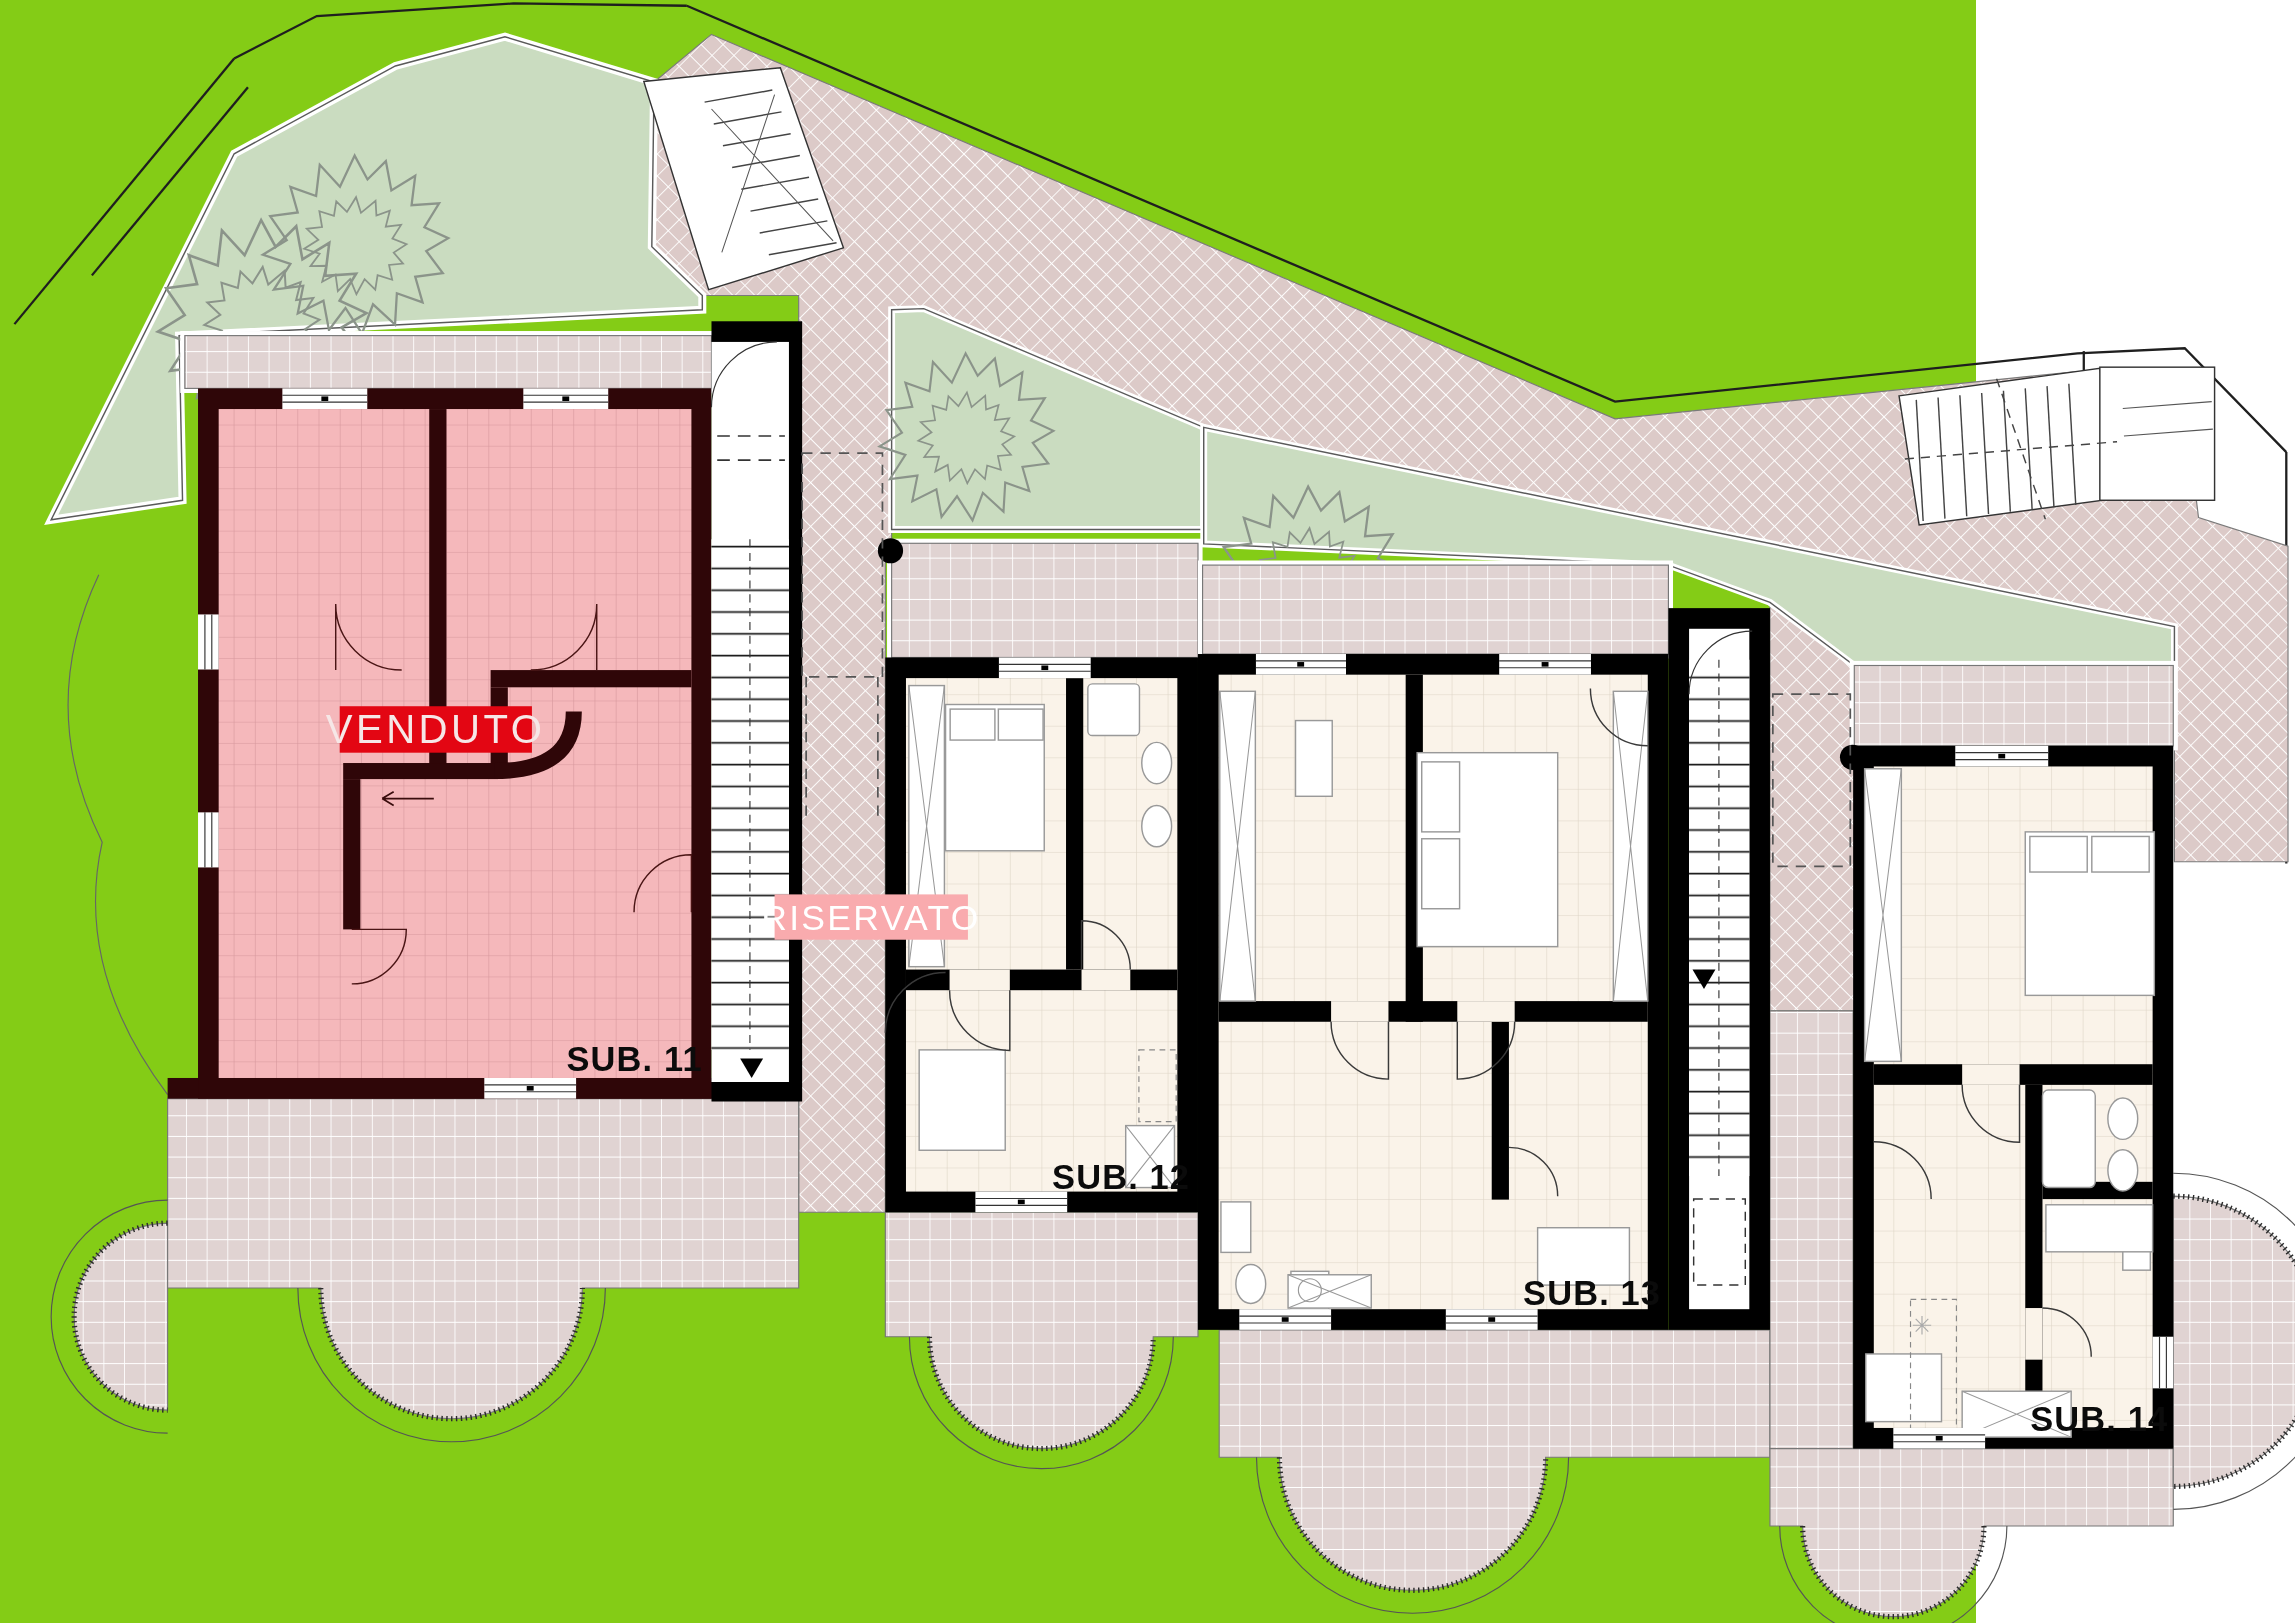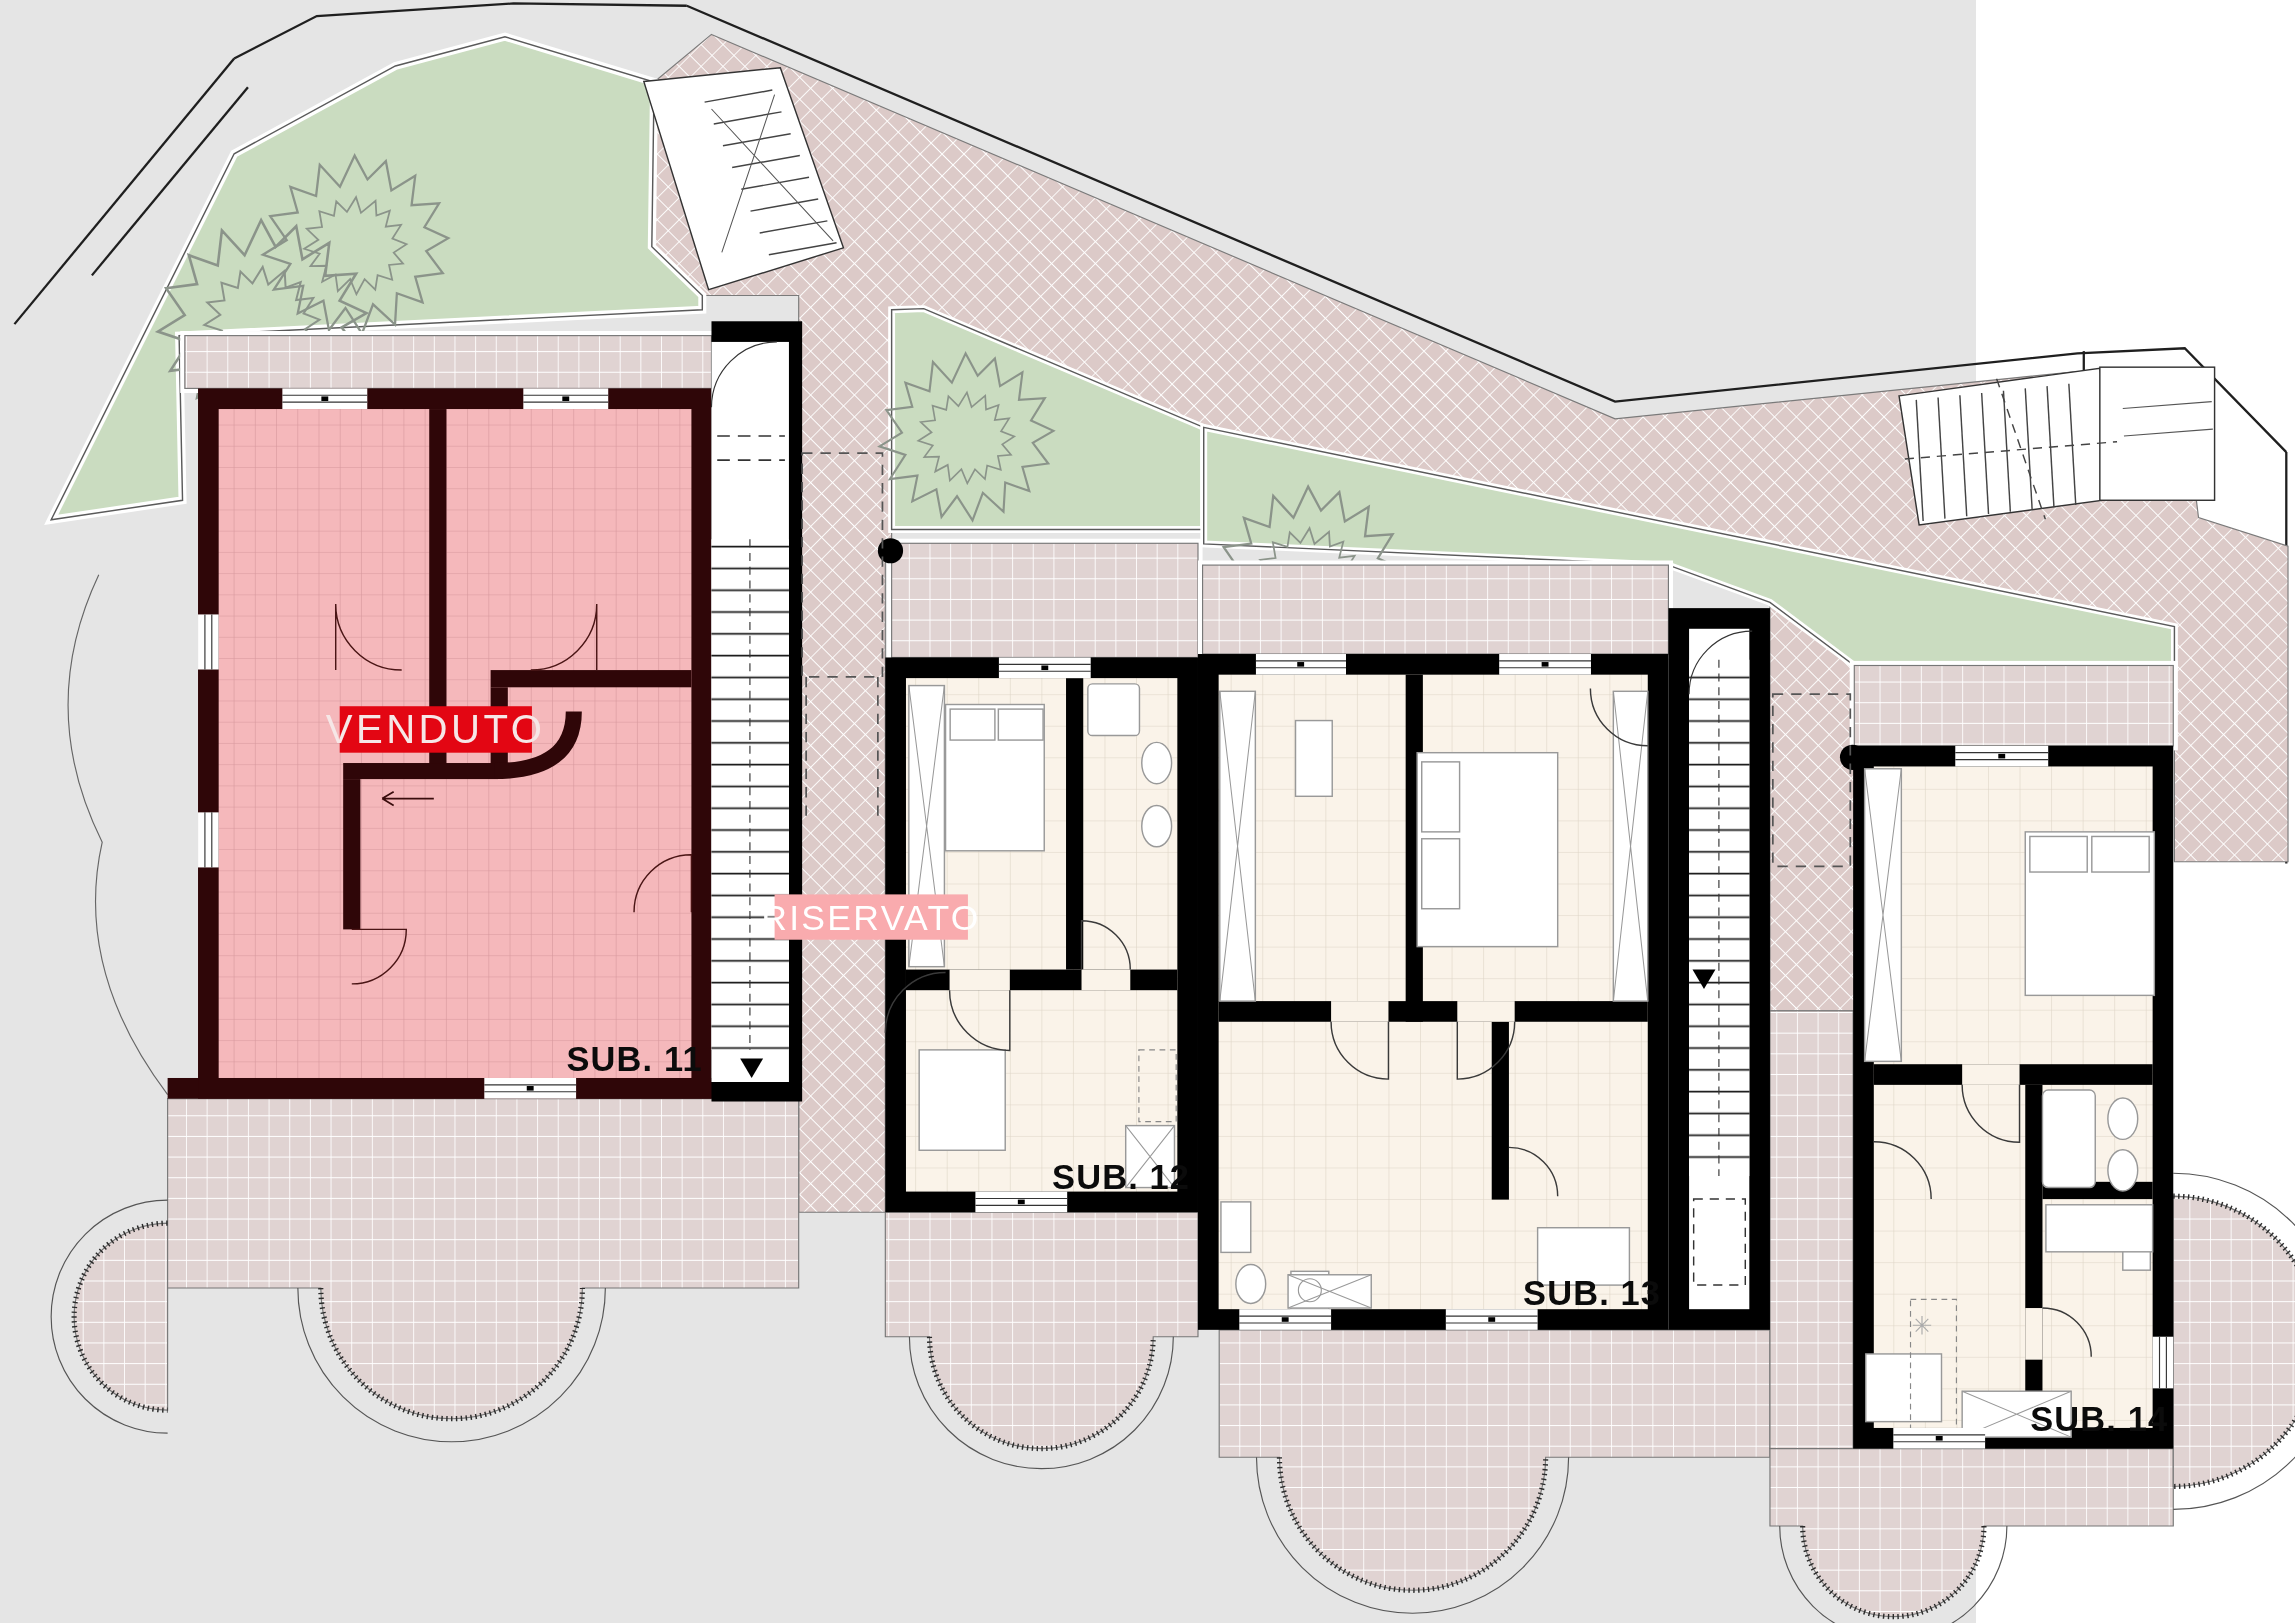--- a/index.html
+++ b/index.html
@@ -1,16 +1,16 @@
 <!DOCTYPE html>
 <html style="font-size:9.2px"><head>
 <meta charset="utf-8">
 <style>
   html,body{margin:0;padding:0;background:#fff;width:2295px;height:1623px;overflow:hidden;}
-  .stage{position:relative;width:1976px;height:1623px;background:#e5e5e5;font-family:"Liberation Sans",sans-serif;}
+  .stage{position:relative;width:1976px;height:1623px;background:#84cc16;font-family:"Liberation Sans",sans-serif;}
   svg{position:absolute;left:0;top:0;}
   text{font-family:"Liberation Sans",sans-serif;}
   .sub-label{font-weight:bold;font-size:60px;fill:#0b0b0b;letter-spacing:2px;}
   .badge-text{font-size:70px;fill:#f6e7e7;letter-spacing:6px;}
   .badge-text2{font-size:62px;fill:#ffffff;letter-spacing:4px;}
 </style>
 </head>
 <body>
 
 <div class="stage">

